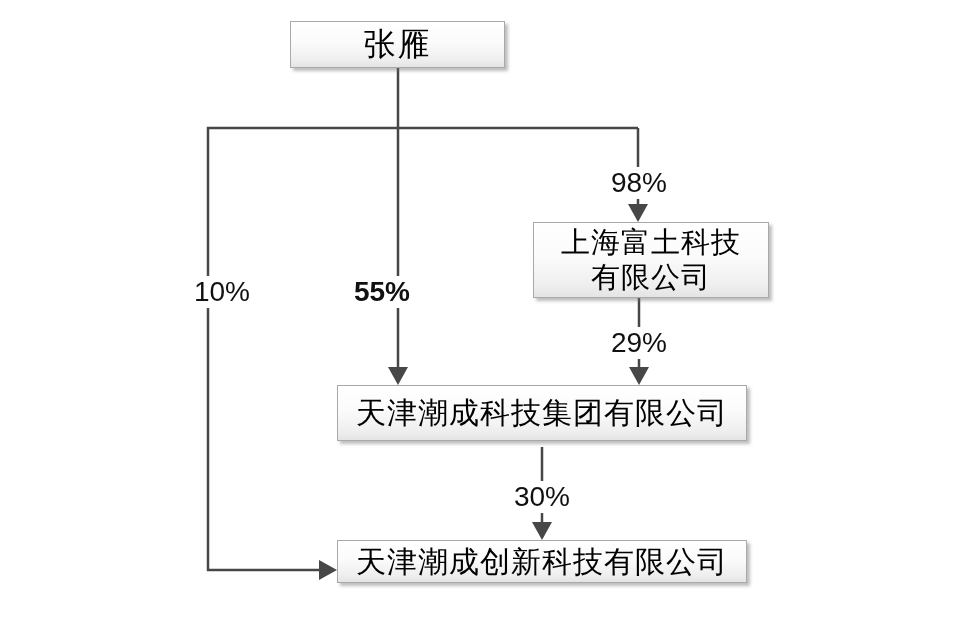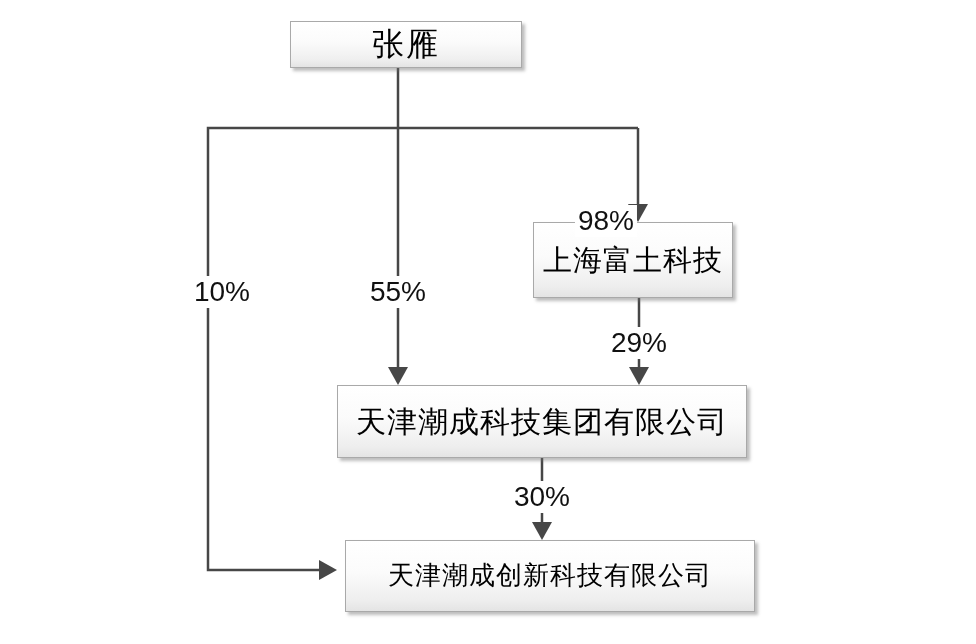--- a/index.html
+++ b/index.html
@@ -30,48 +30,48 @@
     box-shadow: 3px 3px 3px rgba(110,110,110,0.45);
     display: flex;
     flex-direction: column;
     align-items: center;
     justify-content: center;
     text-align: center;
     color: #000000;
     line-height: 1.2;
   }
   .node-person {
-    left: 290px; top: 21px; width: 232px; height: 47px;
+    left: 290px; top: 21px; width: 215px; height: 47px;
     font-size: 32px; letter-spacing: 2px;
   }
   .node-shanghai {
-    left: 533px; top: 222px; width: 200px; height: 76px;
+    left: 533px; top: 222px; width: 236px; height: 76px;
     font-size: 29px; letter-spacing: 1px;
   }
   .node-group {
-    left: 337px; top: 385px; width: 410px; height: 73px;
+    left: 337px; top: 385px; width: 410px; height: 56px;
     font-size: 30px; letter-spacing: 1px;
   }
   .node-innovation {
-    left: 337px; top: 540px; width: 410px; height: 72px;
-    font-size: 26px; letter-spacing: 1px; margin-left: 8px;
+    left: 337px; top: 540px; width: 410px; height: 43px;
+    font-size: 30px; letter-spacing: 1px;
   }
   .pct {
     position: absolute;
     z-index: 3;
     transform: translate(-50%, -50%);
     background: #ffffff;
     padding: 0 3px;
     font-family: "Liberation Sans", "DejaVu Sans", sans-serif;
     font-size: 28px;
     color: #111111;
     white-space: nowrap;
   }
-  .pct-98 { left: 606px; top: 183px; margin-top: 38px; }
-  .pct-55 { left: 398px; top: 292px; }
+  .pct-98 { left: 639px; top: 183px; }
+  .pct-55 { left: 382px; top: 292px; font-weight: bold; }
   .pct-10 { left: 209px; top: 292px; margin-left: 13px; }
   .pct-45 { left: 639px; top: 343px; }
   .pct-90 { left: 542px; top: 497px; }
 </style>
 </head>
 <body>
 
 <div class="canvas">
 
   <svg class="edges" width="976" height="644" viewBox="0 0 976 644">
@@ -91,20 +91,21 @@
     <path d="M542 447 V523" stroke="#474747" stroke-width="2.5" fill="none"></path>
     <polygon points="532,522 552,522 542,540" fill="#474747"></polygon>
   </svg>
 
   <div class="node node-person">
     <span>张雁</span>
   </div>
 
   <div class="node node-shanghai">
     <span>上海富土科技</span>
+    <span>有限公司</span>
   </div>
 
   <div class="node node-group">
     <span>天津潮成科技集团有限公司</span>
   </div>
 
   <div class="node node-innovation">
     <span>天津潮成创新科技有限公司</span>
   </div>
 

